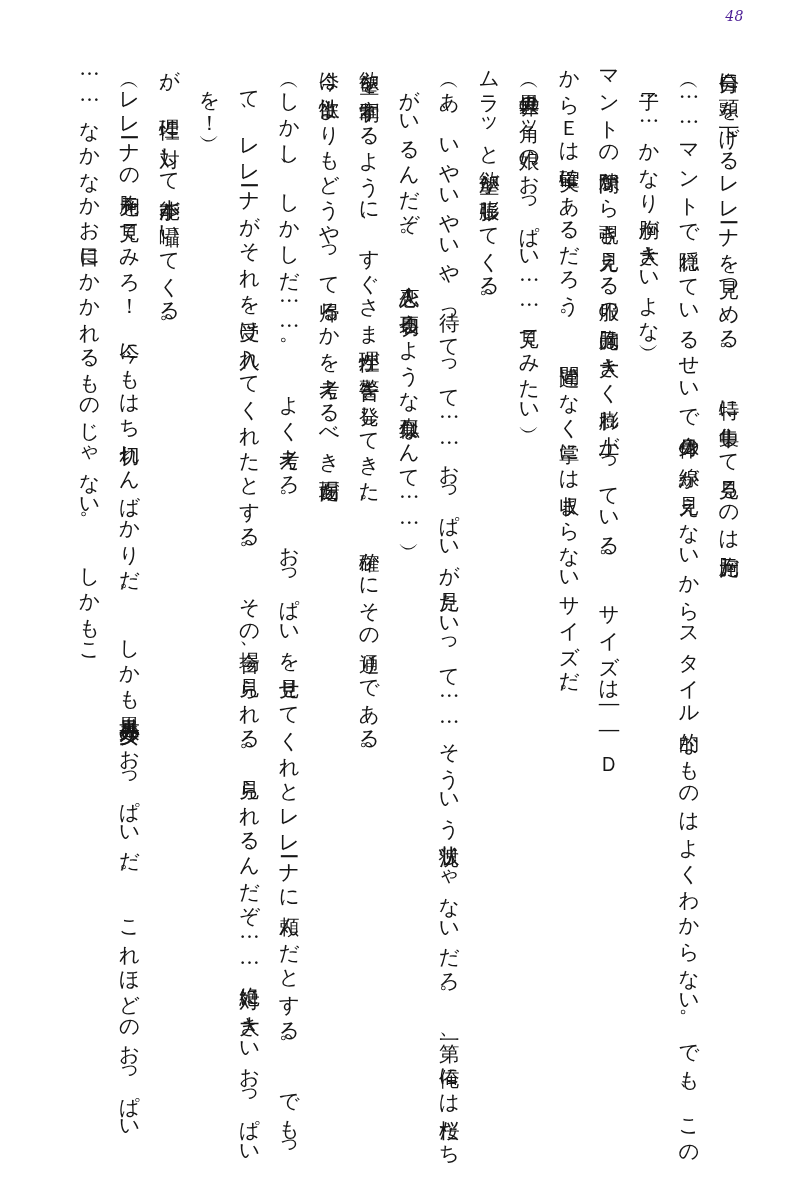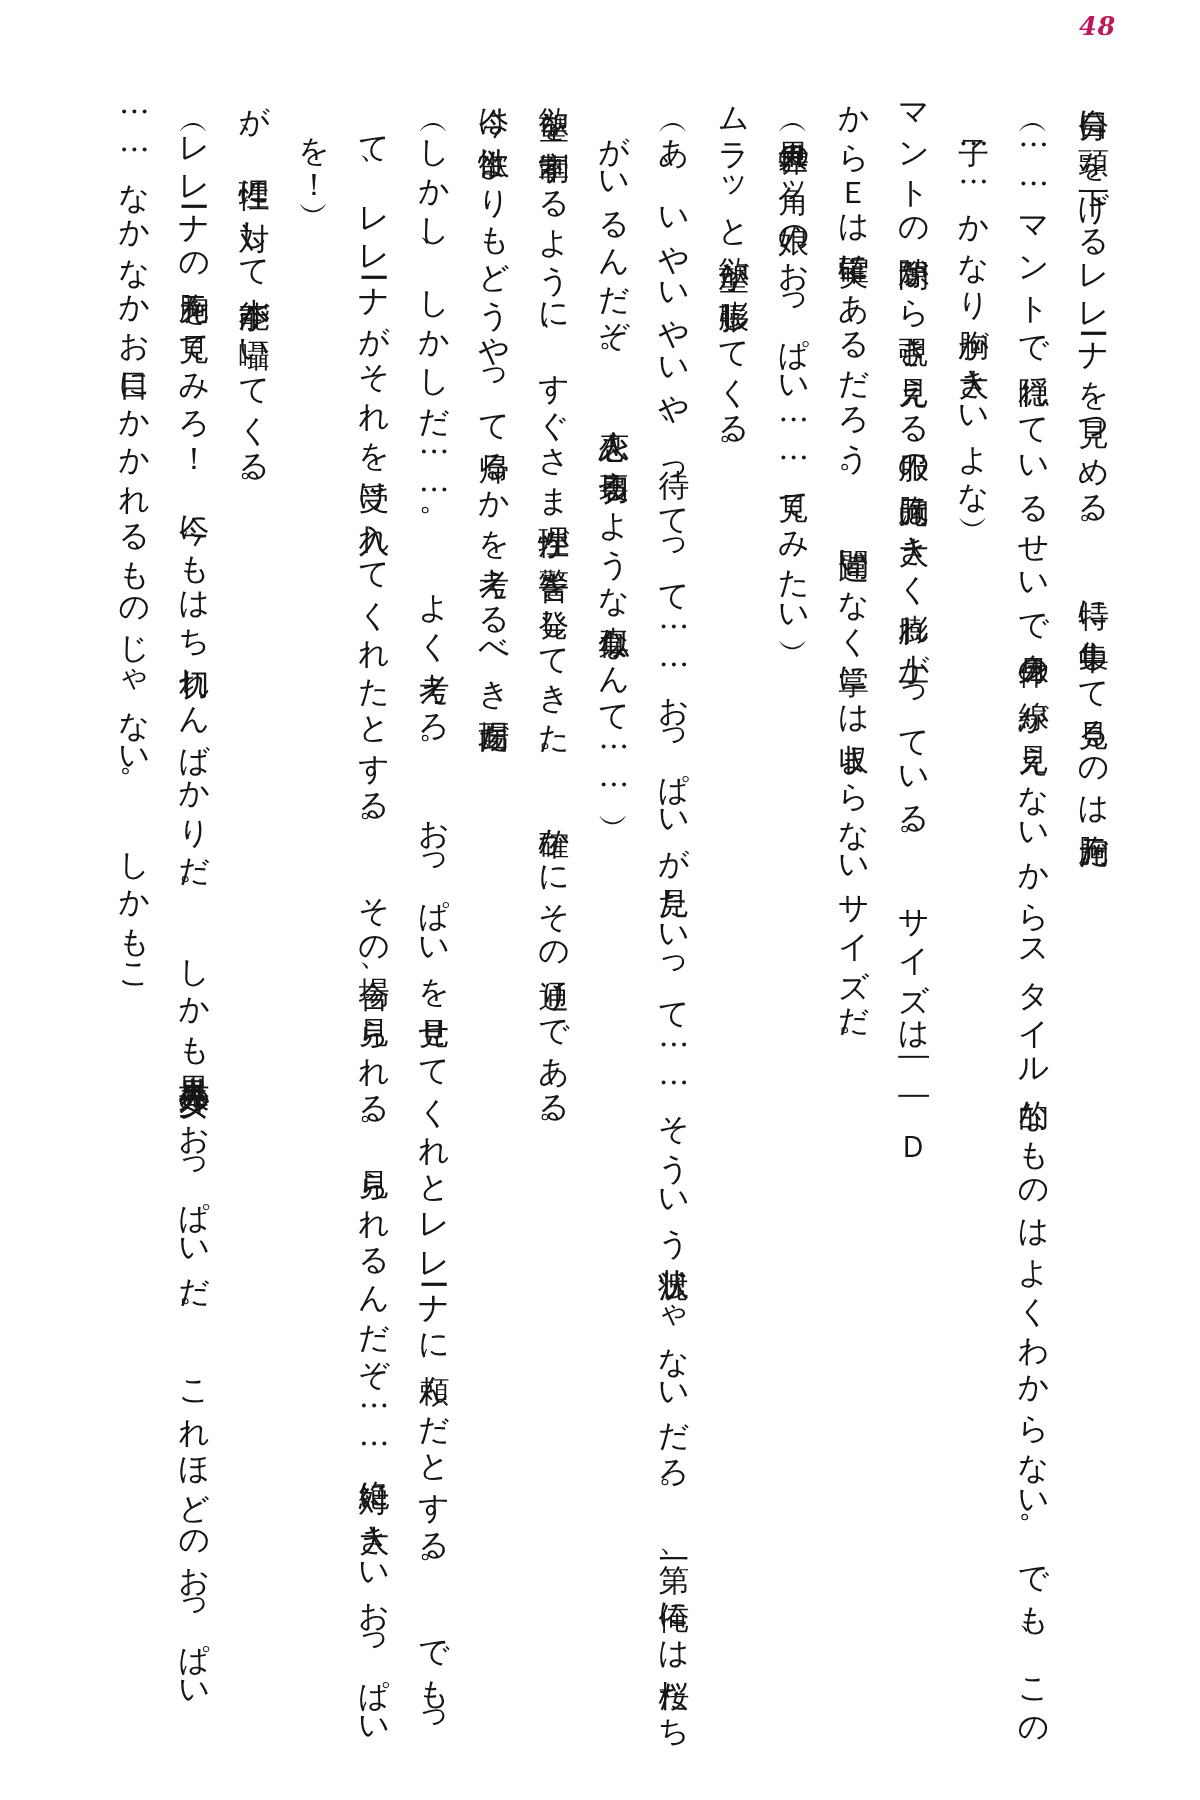--- a/index.html
+++ b/index.html
@@ -13,26 +13,25 @@
     height: 1200px;
     background: #ffffff;
     overflow: hidden;
     font-family: "DejaVu Serif", "Liberation Serif", serif;
     color: #161616;
   }
   .page-number {
     position: absolute;
     top: 8px;
     right: 56px;
-    font-size: 17px;
+    font-size: 14px;
     font-style: italic;
     font-family: "DejaVu Serif", "Liberation Serif", serif;
-    color: #be185d;
+    color: #4c1d95;
     letter-spacing: 0.5px;
-    font-weight: bold;
   }
   .body-text {
     position: absolute;
     top: 56px;
     right: 52px;
     left: 52px;
     bottom: 44px;
     writing-mode: vertical-rl;
     text-orientation: upright;
     font-size: 20.5px;

